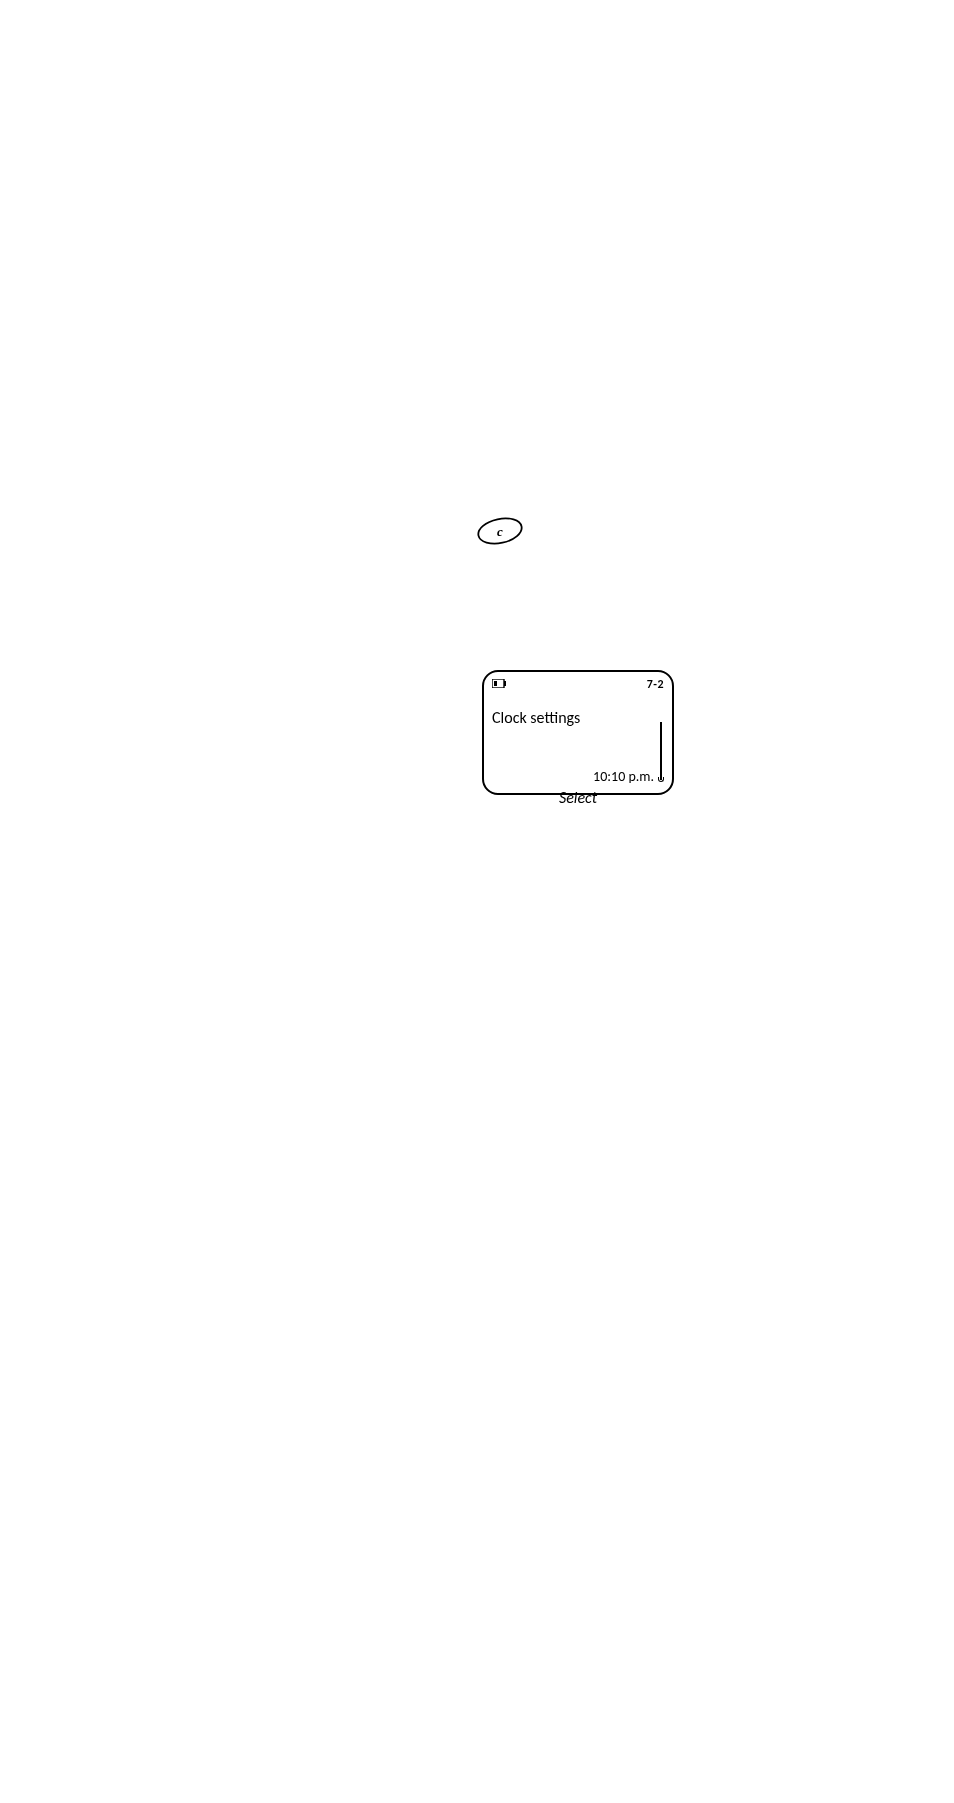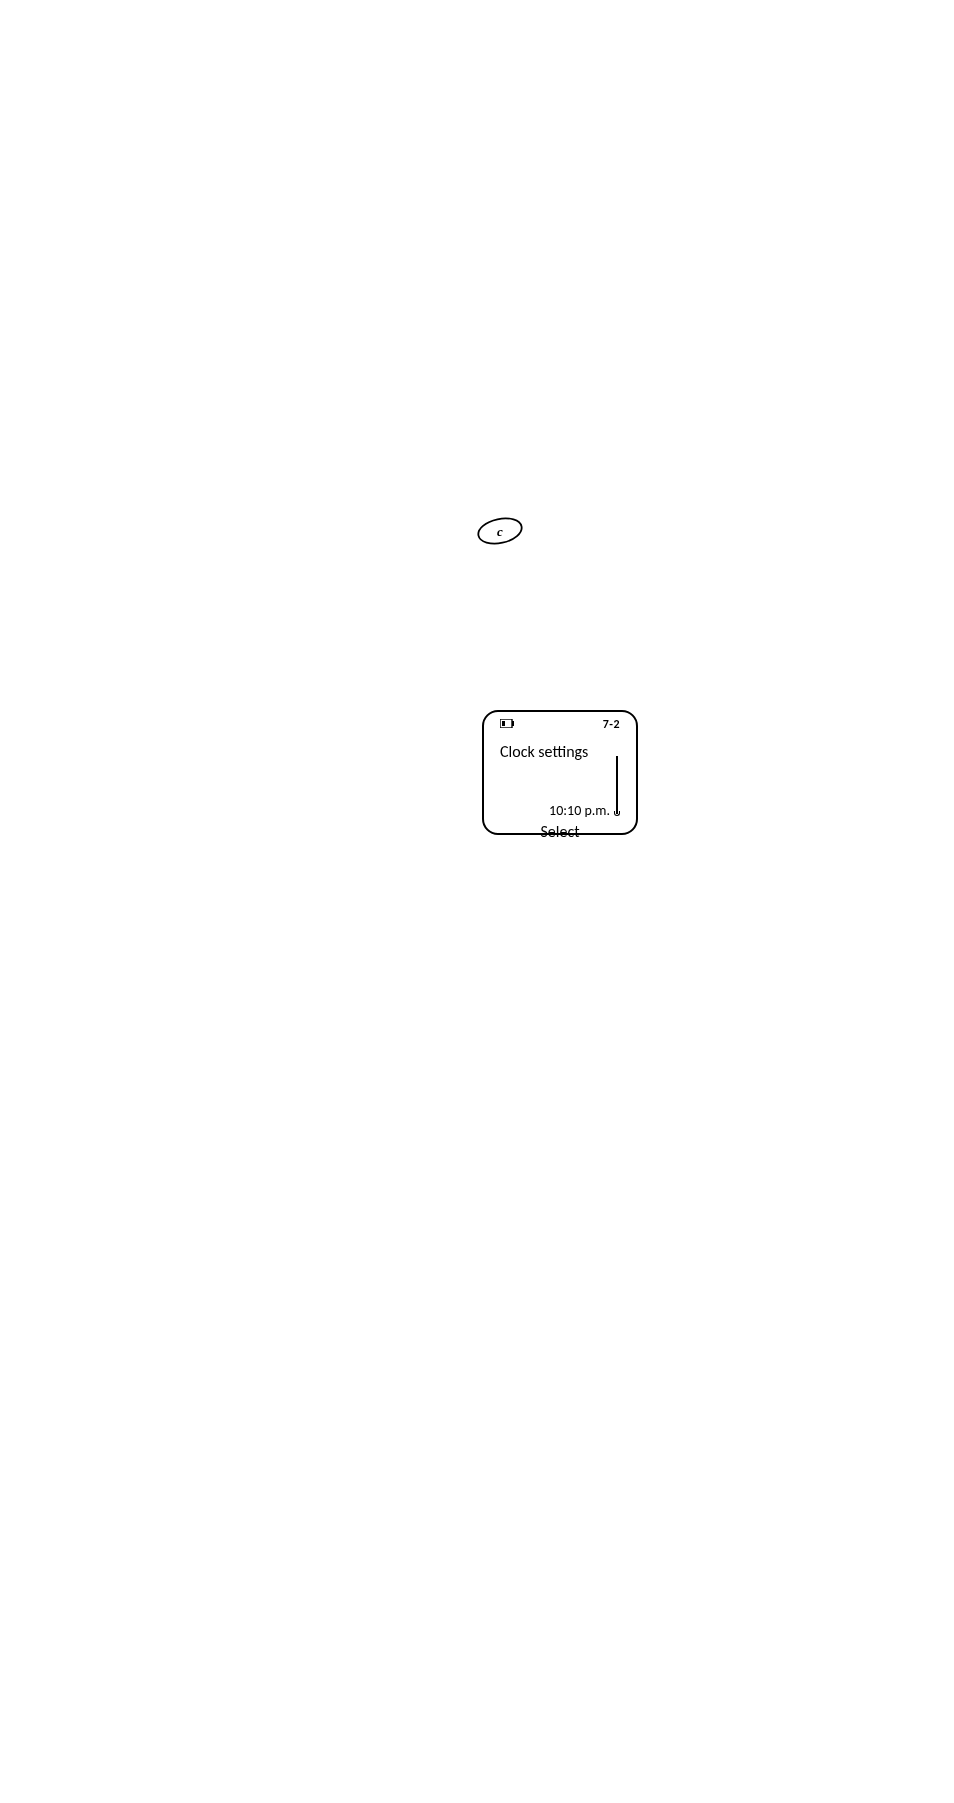--- a/index.html
+++ b/index.html
@@ -18,27 +18,27 @@
       height: 30px;
     }
     .c-button svg {
       width: 100%;
       height: 100%;
       display: block;
     }
     .phone-screen {
       position: absolute;
       left: 482px;
-      top: 710px;
-      width: 156px;
+      top: 670px;
+      width: 192px;
       height: 125px;
       border: 2px solid #000;
       border-radius: 16px;
       background: #fff;
-      padding: 6px 16px;
+      padding: 6px 8px;
       color: #000;
     }
     .screen-header {
       display: flex;
       justify-content: space-between;
       align-items: flex-start;
       height: 14px;
     }
     .battery-icon {
       width: 14px;
@@ -48,21 +48,21 @@
     .battery-icon svg { display: block; }
     .position-indicator {
       font-size: 12px;
       font-weight: bold;
       line-height: 1;
       letter-spacing: 0.5px;
     }
     .screen-title {
       font-size: 16px;
       line-height: 1;
-      margin-top: 12px;
+      margin-top: 18px;
     }
     .screen-body {
       position: relative;
       height: 62px;
     }
     .scrollbar-track {
       position: absolute;
       right: 0px;
       top: -4px;
       width: 6px;
@@ -93,20 +93,21 @@
       bottom: 4px;
       font-size: 14px;
       line-height: 1;
       margin-top: 8px;
     }
     .softkey {
       text-align: center;
       font-size: 16px;
       line-height: 1;
       margin-top: 2px;
+      font-style: italic;
     }
   </style>
 </head>
 <body>
 
 <div class="c-button">
   <svg viewBox="0 0 48 30">
     <ellipse cx="24" cy="15" rx="22" ry="12" fill="none" stroke="#000" stroke-width="1.8" transform="rotate(-12 24 15)"></ellipse>
     <text x="24" y="20" font-size="13" font-style="italic" font-family="serif" text-anchor="middle" font-weight="bold">c</text>
   </svg>

